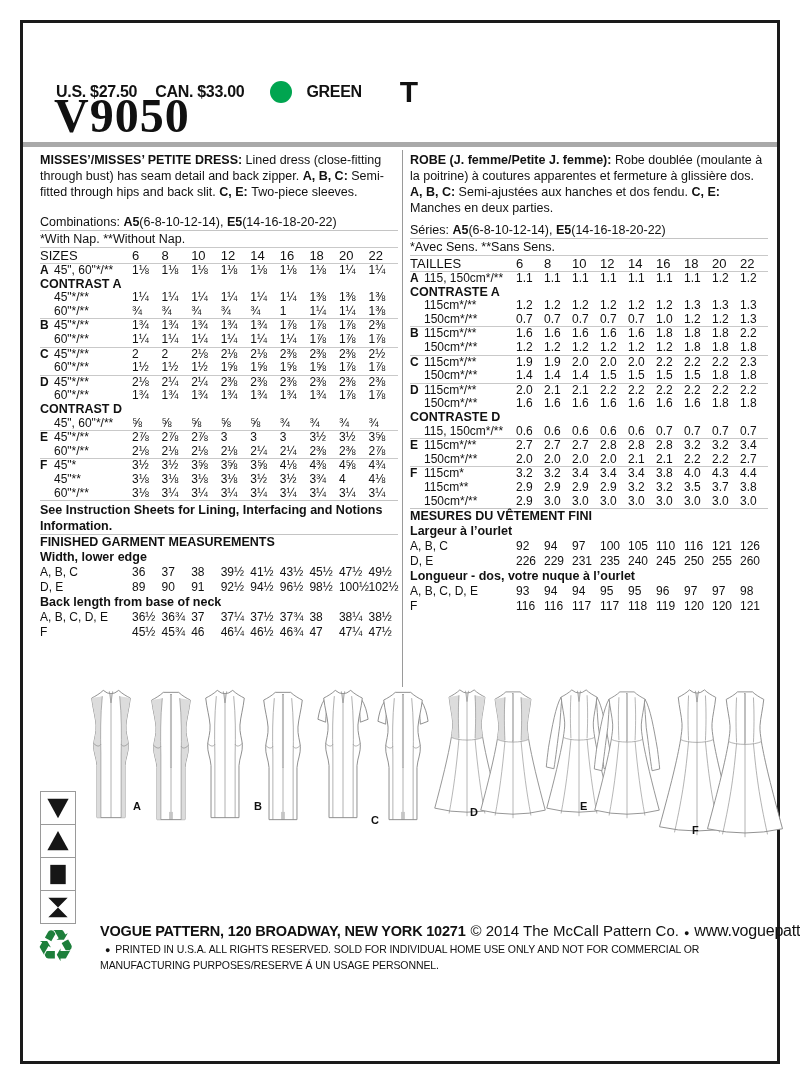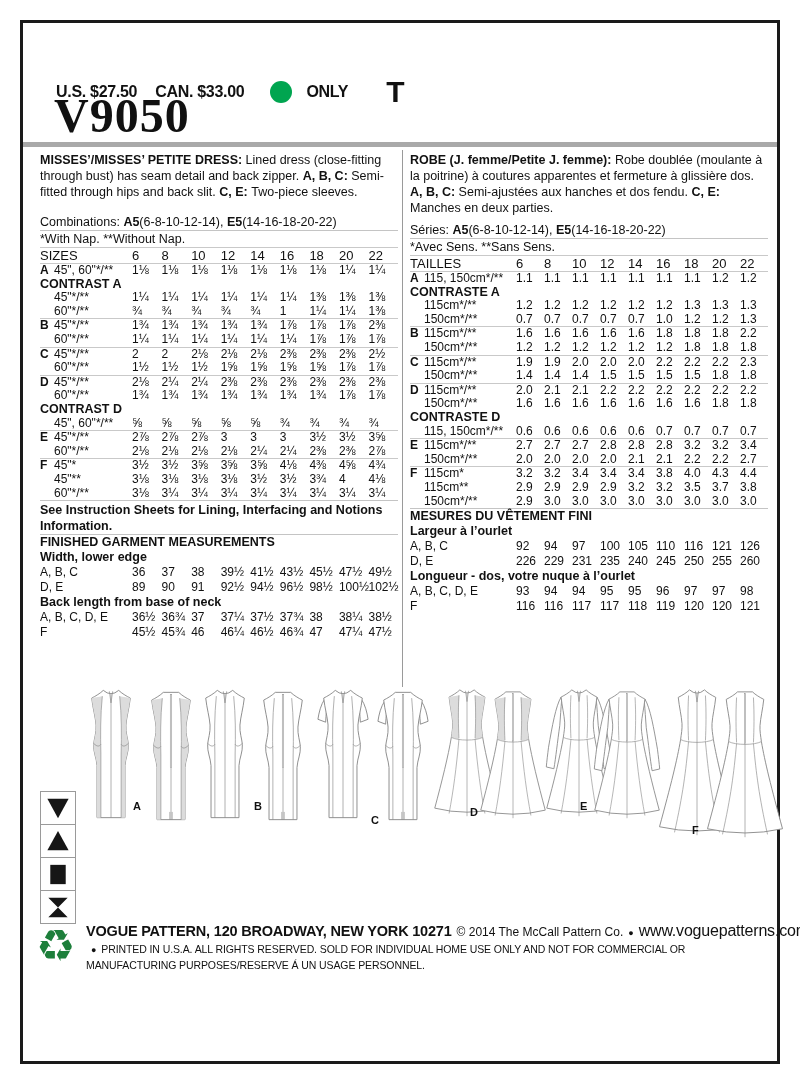--- a/index.html
+++ b/index.html
@@ -50,40 +50,40 @@
   .sm{fill:none;stroke:#8b8b8b;stroke-width:0.7;}
   .sh{fill:#dcdcdc;stroke:none;}
   .zp{fill:#e9e9e9;stroke:#8b8b8b;stroke-width:0.5;}
   
   #symbols{position:absolute;left:40px;top:792px;}
   .symbox{width:34px;height:32px;border:1px solid #9a9a9a;background:#fff;
           display:flex;align-items:center;justify-content:center;margin-top:-1px;}
   
   #footer{position:absolute;left:36px;top:922px;width:730px;}
   .recycle{position:absolute;left:0;top:2px;font-size:44px;line-height:44px;color:#1D7F3B;}
-  .foot-text{margin-left:50px;}
+  .foot-text{margin-left:64px;}
   .addr-line{display:flex;align-items:baseline;white-space:nowrap;}
   .addr{font-weight:bold;font-size:14.5px;letter-spacing:-0.2px;}
-  .copyr{font-size:12px;margin-left:5px;}
+  .copyr{font-size:15px;margin-left:5px;}
   .bullet{font-size:9px;margin:0 5px;}
   .site{font-size:16px;letter-spacing:-0.2px;}
   .legal{font-size:10.5px;line-height:15px;margin-top:2px;letter-spacing:-0.1px;}
 </style>
 </head>
 <body>
 
 <div id="page">
   <div id="frame"></div>
 
   <div class="price-row">
     <span>U.S. $27.50</span>
     <span class="gap"></span>
     <span>CAN. $33.00</span>
     <span class="dot" style="background: rgb(0, 165, 80);"></span>
-    <span>ONLY</span>
+    <span>GREEN</span>
     <span class="tletter-big">T</span>
   </div>
   <div class="pat-num">V9050</div>
   <div class="header-rule"></div>
   <div class="col-divider"></div>
 
   <div id="col-en" class="col">
     <p class="para"><span style="font-weight: bold;">MISSES’/MISSES’ PETITE DRESS: </span><span>Lined dress (close-fitting through bust) has seam detail and back zipper. </span><span style="font-weight: bold;">A, B, C: </span><span>Semi-fitted through hips and back slit. </span><span style="font-weight: bold;">C, E: </span><span>Two-piece sleeves.</span></p>
     <div class="rule-line"><span>Combinations: </span><span style="font-weight: bold;">A5</span><span>(6-8-10-12-14), </span><span style="font-weight: bold;">E5</span><span>(14-16-18-20-22)</span></div>
     <div>*With Nap. **Without Nap.</div>

